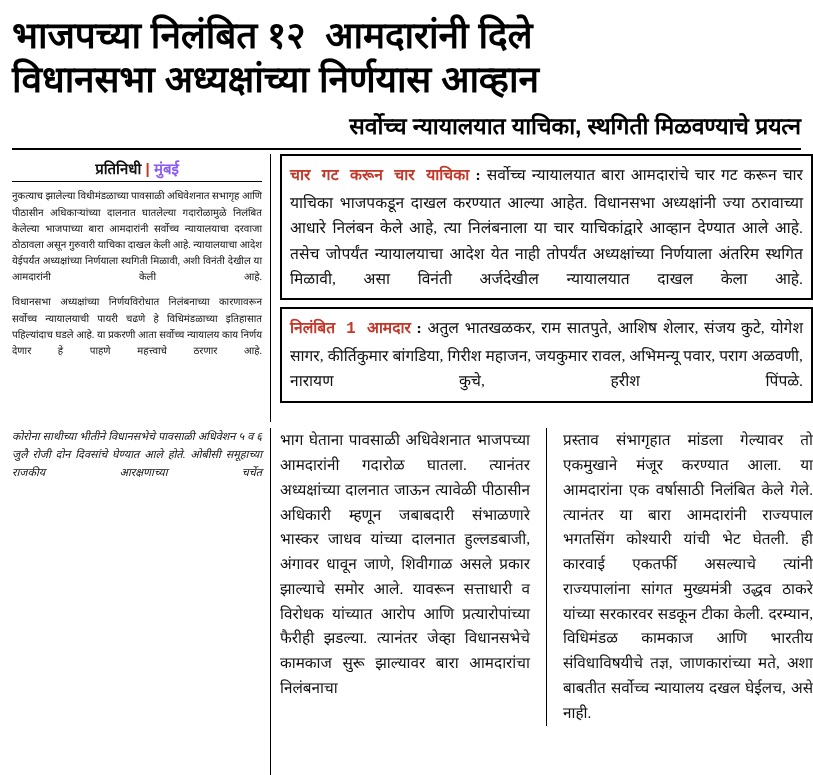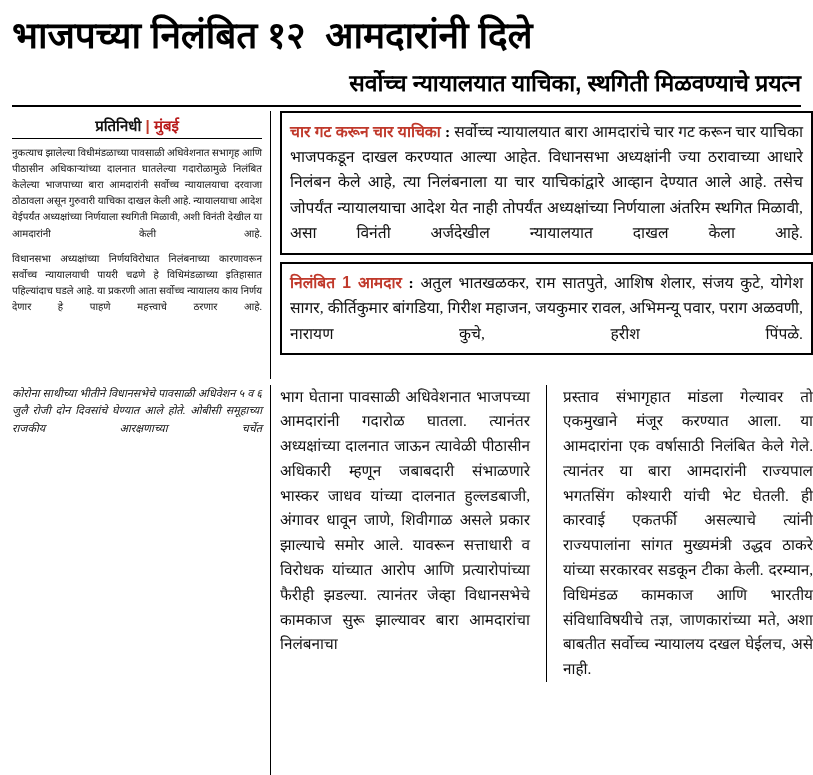--- a/index.html
+++ b/index.html
@@ -57,21 +57,21 @@
   }
 
   .byline {
     font-family: "Liberation Sans", sans-serif;
     font-weight: bold;
     font-size: 15px;
     text-align: center;
     margin: 2px 0 3px 0;
   }
   .byline .sep { color: #c0392b; font-weight: bold; }
-  .byline .place { color: #b91c1c; margin-top: 16px; }
+  .byline .place { color: #8b5cf6; margin-top: 16px; }
   .byline-rule {
     border: 0;
     border-top: 1.5px solid #000;
     margin: 0 0 6px 0;
   }
 
   
   .col1 {
     position: absolute;
     left: 0;
@@ -112,21 +112,21 @@
   }
   .box + .box { margin-top: 7px; }
   .box p {
     margin: 0;
     font-size: 15.6px;
     line-height: 1.63;
     text-align: justify;
     text-align-last: justify;
   }
   .box .lead {
-    font-family: Liberation Sans, sans-serif;
+    font-family: Liberation Mono, monospace;
     font-weight: bold;
     color: #c0392b;
   }
   .box .colon { font-weight: bold; color: #000; }
 
   
   .lower {
     position: absolute;
     left: 268px;
     top: 272px;
@@ -174,20 +174,21 @@
     border-left: 1.5px solid #000;
   }
 </style>
 </head>
 <body>
 
 <div id="page">
 
   <div class="headline">
     <span class="ln">भाजपच्या निलंबित १२  आमदारांनी दिले</span>
+    <span class="ln">विधानसभा अध्यक्षांच्या निर्णयास आव्हान</span>
   </div>
   <div class="subheadline">सर्वोच्च न्यायालयात याचिका, स्थगिती मिळवण्याचे प्रयत्न</div>
   <hr class="rule-under-head">
 
   <div class="body-area">
 
     <div class="col1">
       <div class="byline">
         <span>प्रतिनिधी</span>
         <span class="sep">|</span>

